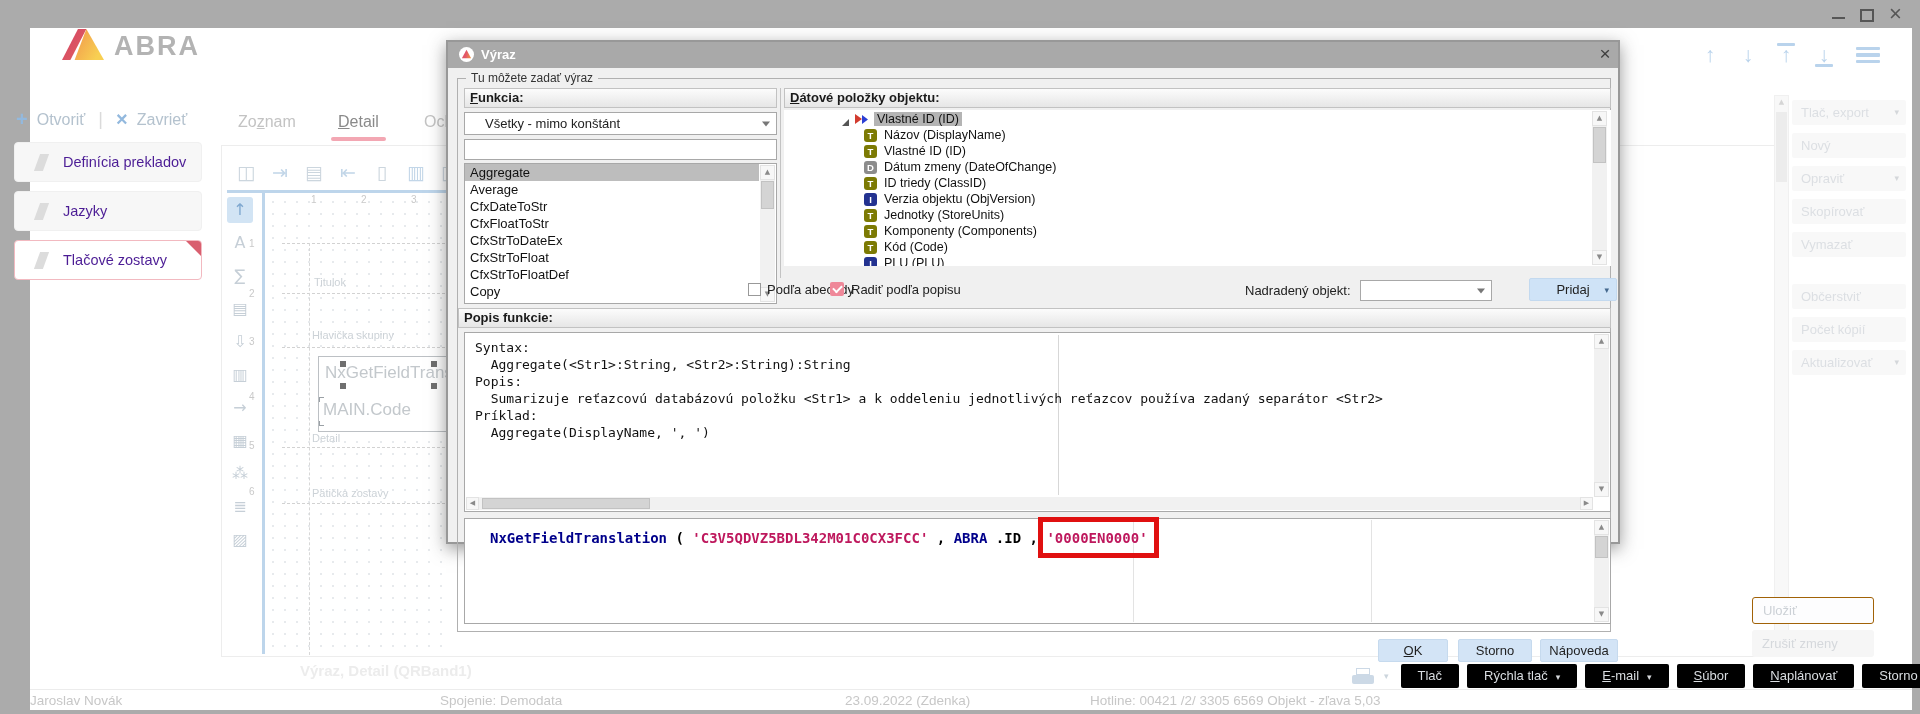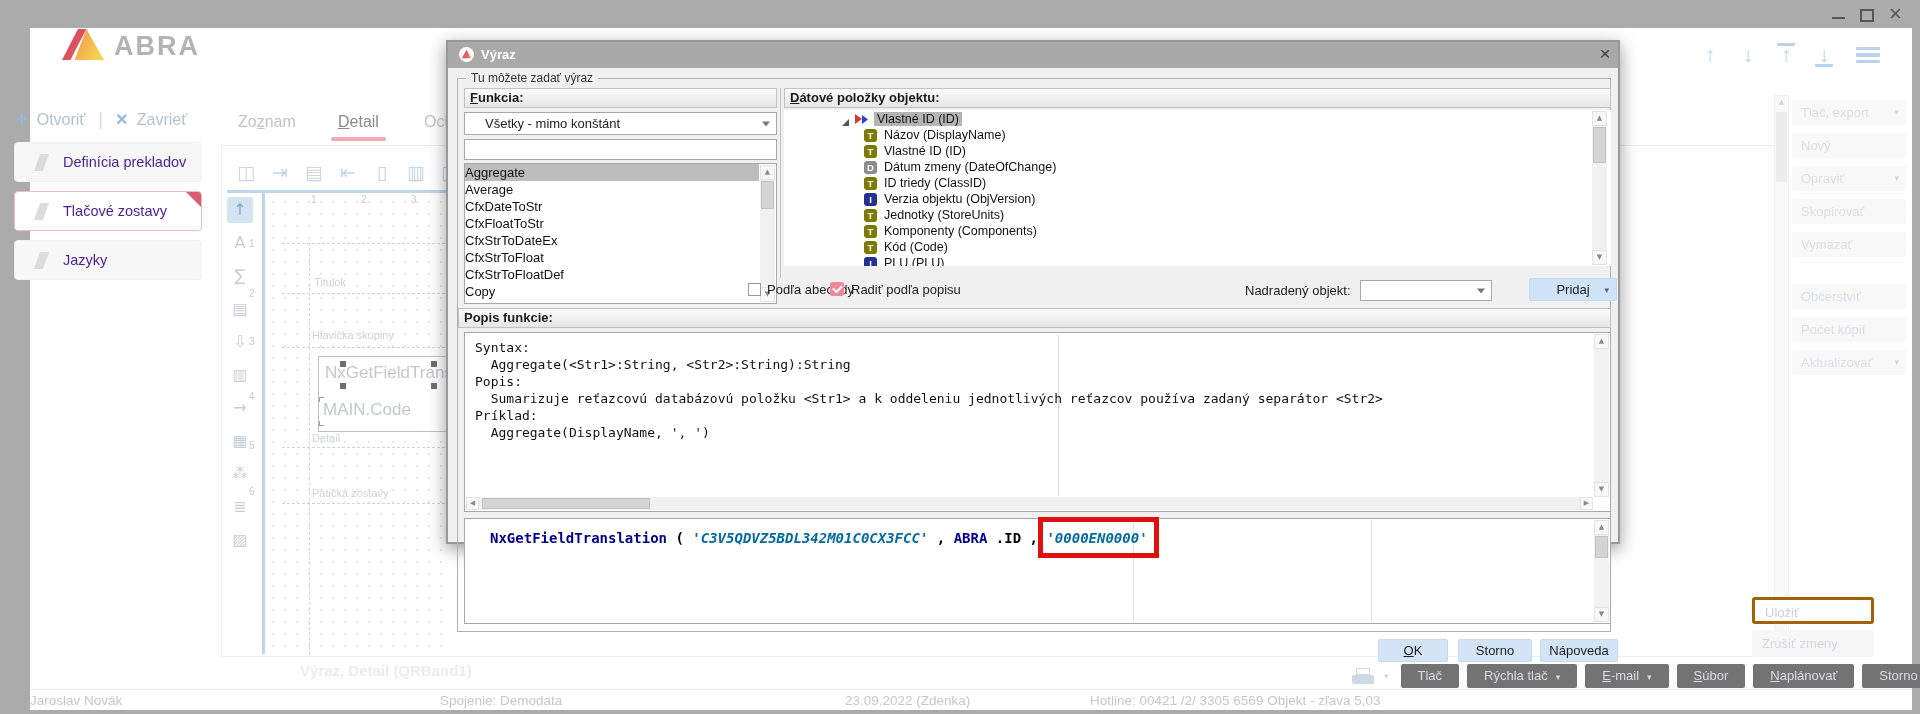--- a/index.html
+++ b/index.html
@@ -83,30 +83,30 @@
   
   #mini-sb{position:absolute;left:1774px;top:95px;width:15px;height:555px;background:#f8f8f8;border:1px solid #f0f0f0;z-index:1}
   #mini-sb .a{position:absolute;left:0;right:0;text-align:center;font-size:7px;color:#d5d5d5;font-family:"DejaVu Sans",sans-serif}
   #mini-sb .thumb{position:absolute;left:1px;top:16px;width:11px;height:70px;background:#ececec}
 
   
   #right-panel{position:absolute;left:1792px;top:100px;width:114px;z-index:2}
   .rp-btn{position:relative;height:25px;margin-bottom:8px;background:#f8f8f8;border-radius:2px;font-size:13px;color:#dcdfe3;line-height:25px;padding-left:9px}
   .rp-btn .dd{position:absolute;right:7px;top:0;color:#d4d7da;font-size:9px;font-family:"DejaVu Sans",sans-serif}
   .rp-btn.gap{margin-top:27px}
-  #save-btn{position:absolute;left:1752px;top:597px;width:122px;height:27px;background:#fdfdfe;border:3px solid #a16207;border-radius:3px;font-size:13px;color:#ccd1d6;line-height:25px;padding-left:10px;z-index:2}
+  #save-btn{position:absolute;left:1752px;top:597px;width:122px;height:27px;background:#fdfdfe;border:1px solid #a16207;border-radius:3px;font-size:13px;color:#ccd1d6;line-height:25px;padding-left:10px;z-index:2}
   #discard-btn{position:absolute;left:1752px;top:630px;width:122px;height:27px;background:#f6f6f6;border-radius:3px;font-size:13px;color:#d5d8dc;line-height:27px;padding-left:10px;z-index:2}
 
   
   #print-bar{position:absolute;left:1352px;top:664px;display:flex;align-items:center;gap:8px;z-index:1}
   #printer-ic{position:relative;width:22px;height:17px;margin-right:2px}
   #printer-ic .body{position:absolute;left:0;bottom:1px;width:22px;height:9px;background:#ccd9e6;border-radius:2px}
   #printer-ic .paper{position:absolute;left:4px;top:0;width:14px;height:7px;background:#fff;border:1.5px solid #ccd9e6}
   #printer-dd{color:#ccd5dd;font-size:9px;font-family:"DejaVu Sans",sans-serif;margin-right:4px}
-  .pt-btn{height:24px;background:#737373;border-radius:2px;font-size:13px;color:#d9dde1;line-height:24px;padding:0 17px;white-space:nowrap}
+  .pt-btn{height:24px;background:#000000;border-radius:2px;font-size:13px;color:#d9dde1;line-height:24px;padding:0 17px;white-space:nowrap}
   .pt-btn .dd{font-size:9px;color:#d4d7da;margin-left:8px;font-family:"DejaVu Sans",sans-serif}
 
   
   #statusline{position:absolute;left:30px;top:689px;width:1882px;border-top:1px solid #ececec;z-index:1}
   .status-txt{position:absolute;top:693px;font-size:13.5px;color:#c7c7c7;z-index:1}
   #st-user{left:30px}#st-conn{left:440px}#st-date{left:845px}#st-hot{left:1090px}
 
   
   #dialog{position:absolute;left:446px;top:40px;width:1174px;height:504px;background:#f0f0f0;border:2px solid #989898;box-shadow:0 5px 16px rgba(50,50,50,.5);z-index:20}
   #dlg-title{position:absolute;left:0;top:0;width:1170px;height:26px;background:#a9a9a9}
@@ -120,21 +120,21 @@
   #fn-hdr{left:16px;top:46px;width:313px}
   #data-hdr{left:336px;top:46px;width:827px}
   #col-divider{position:absolute;left:332px;top:46px;width:1px;height:190px;background:#c3c3c3}
   #popis-hdr{left:10px;top:266px;width:1153px}
   
   .inputbox{position:absolute;background:#fff;border:1px solid #a8a8a8}
   #fn-filter{left:16px;top:70px;width:313px;height:23px;font-size:13px;color:#222;line-height:21px;padding-left:20px}
   .cb-arrow{position:absolute;right:6px;top:50%;transform:translateY(-50%);width:0;height:0;border-left:4px solid transparent;border-right:4px solid transparent;border-top:5px solid #777}
   #fn-search{left:16px;top:97px;width:313px;height:21px;border:1px solid #a8a8a8;font:13px "Liberation Sans",sans-serif;padding:0 5px}
   #fn-listbox{left:16px;top:121px;width:313px;height:141px;overflow:hidden}
-  .fn-item{height:17px;line-height:17px;font-size:13px;color:#111;width:294px;white-space:nowrap}
+  .fn-item{height:17px;line-height:17px;font-size:13px;color:#111;padding-left:5px;width:294px;white-space:nowrap}
   .fn-item.sel{background:#bdbdbd}
   
   .sb-v{position:absolute;right:1px;top:1px;bottom:1px;width:15px;background:#f1f1f1}
   .sb-btn{position:absolute;left:0;right:0;height:15px;background:#f7f7f7;border:1px solid #e3e3e3;text-align:center;font-size:7px;line-height:13px;color:#8a8a8a;font-family:"DejaVu Sans",sans-serif}
   .sb-btn.up{top:0}.sb-btn.down{bottom:0}
   .sb-thumb{position:absolute;left:1px;width:13px;background:#d4d4d4;border:1px solid #c2c2c2}
   
   #tree{position:absolute;left:336px;top:68px;width:827px;height:156px;background:#fff;overflow:hidden}
   .tree-row{height:16px;display:flex;align-items:flex-end;font-size:12.5px;color:#111;white-space:nowrap}
   .tree-row.root{padding-left:58px}
@@ -167,21 +167,21 @@
   .sbh-btn{position:absolute;top:0;bottom:0;width:13px;background:#f7f7f7;border:1px solid #e3e3e3;text-align:center;font-size:7px;line-height:11px;color:#8a8a8a;font-family:"DejaVu Sans",sans-serif}
   .sbh-btn.left{left:0}.sbh-btn.right{right:0}
   #desc-hthumb{position:absolute;left:16px;top:1px;width:168px;height:11px;background:#d4d4d4;border:1px solid #c2c2c2}
   
   #expr-box{position:absolute;left:16px;top:476px;width:1147px;height:106px;background:#fff;border:1px solid #a8a8a8}
   .expr-div{position:absolute;top:1px;height:102px;width:1px;background:#e3e3e3}
   #expr-text{position:absolute;left:25px;top:11px;font:bold 14px "DejaVu Sans Mono",monospace;color:#000;white-space:nowrap}
   #expr-text::after{content:'';display:inline-block;width:0;height:15px;border-left:2px solid #000;vertical-align:-2px;margin-left:1px}
   .expr-part{position:relative;display:inline-block}
   .expr-part.kw .t{color:#00008b}
-  .expr-part.str .t{color:#0369a1;font-style:italic}
+  .expr-part.str .t{color:#be185d;}
   .red-note{position:absolute;left:-8px;right:-11px;top:-13px;bottom:-12px;border:5px solid #e01010}
   
   .dlg-btn{position:absolute;top:597px;height:23px;background:#d3e4f6;border:1px solid #c6daee;border-radius:2px;font-size:13px;color:#1f1f1f;text-align:center;line-height:21px}
   #ok-btn{left:930px;width:70px}
   #storno-btn{left:1010px;width:74px}
   #help-btn{left:1092px;width:78px}
 </style>
 </head>
 <body>
 
@@ -218,30 +218,30 @@
 </div>
 
 <div id="sidebar">
 
     <div class="side-card">
       <span class="side-ic"></span>
       <span class="side-label">Definícia prekladov</span>
 
     </div>
 
+    <div class="side-card">
+      <span class="side-ic"></span>
+      <span class="side-label">Jazyky</span>
+
+    </div>
+
     <div class="side-card active">
       <span class="side-ic"></span>
       <span class="side-label">Tlačové zostavy</span>
       <span class="corner"></span>
-    </div>
-
-    <div class="side-card">
-      <span class="side-ic"></span>
-      <span class="side-label">Jazyky</span>
-
     </div>
   </div>
 
 <div id="tabs">
 
     <span class="tab"><span>Zo</span><u>z</u><span>nam</span></span>
 
     <span class="tab active"><span></span><u>D</u><span>etail</span></span>
 
     <span class="tab"><span>Ochra</span><u></u><span></span></span>

